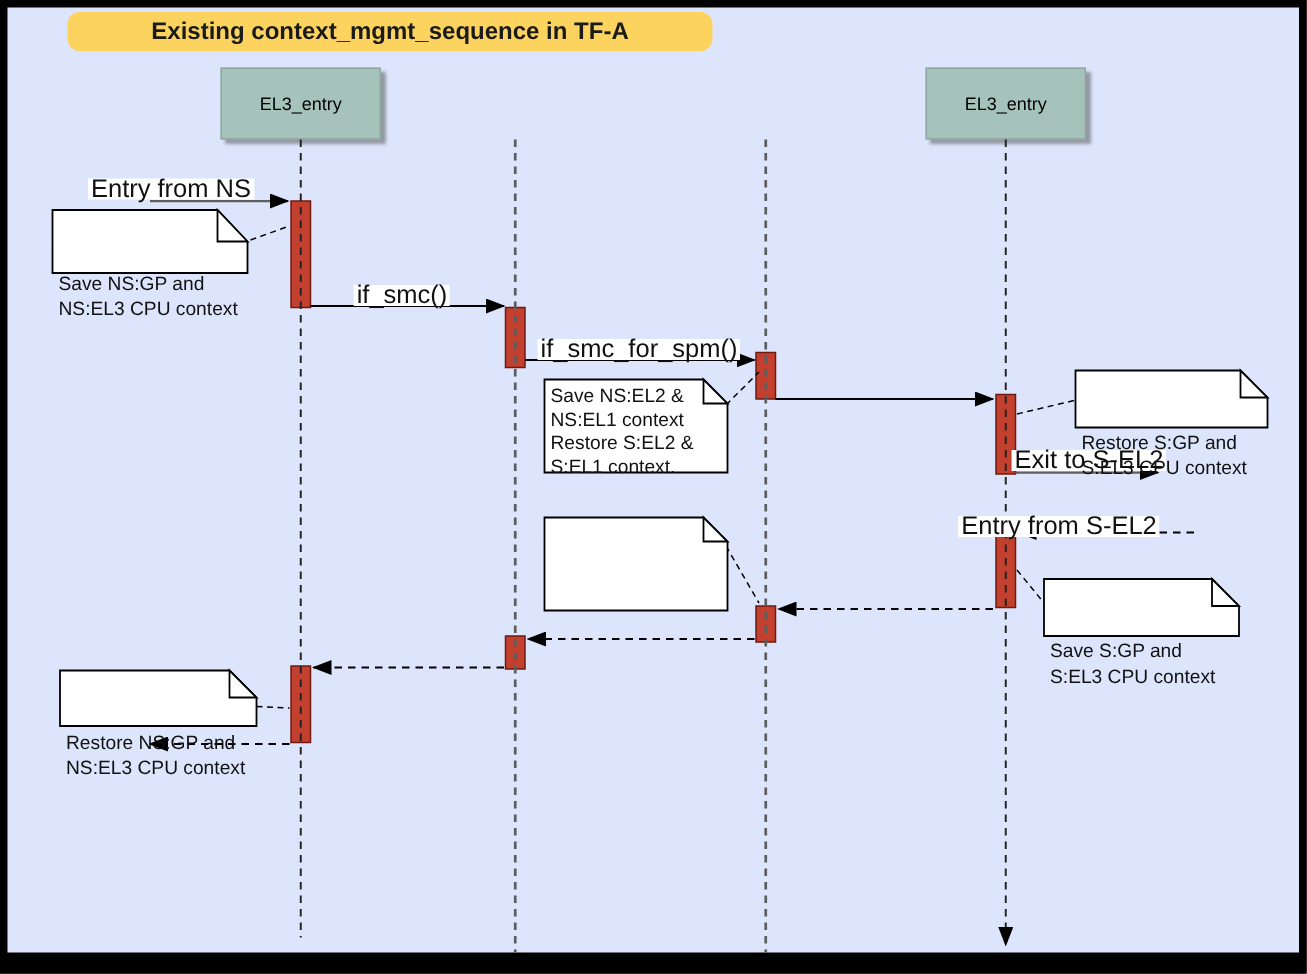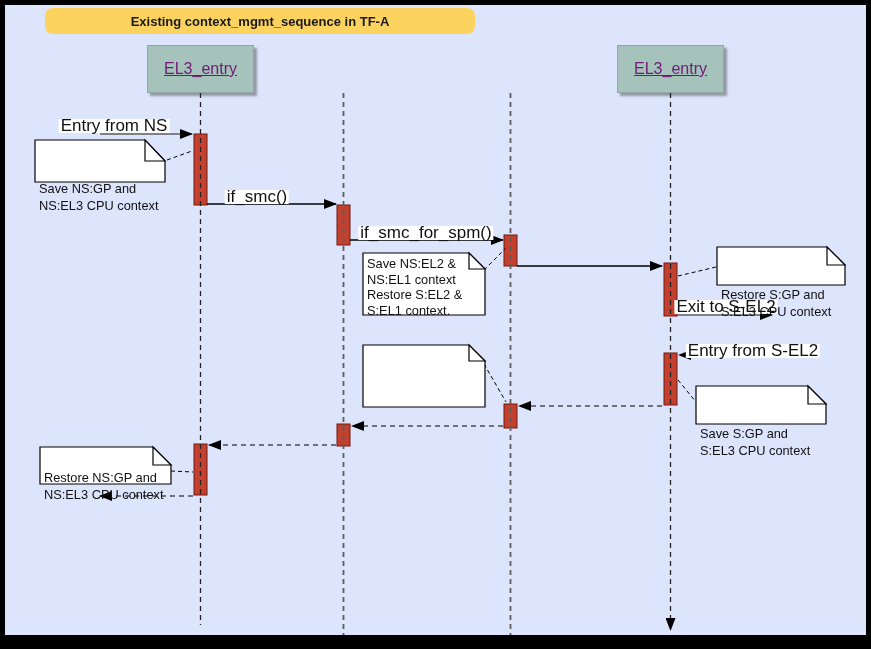--- a/index.html
+++ b/index.html
@@ -7,28 +7,28 @@
     position:relative; width:871px; height:649px; background:#000000;
     font-family:"Liberation Sans", sans-serif; overflow:hidden;
   }
   .canvas {
     position:absolute; left:5px; top:5px; width:861px; height:630px;
     background:#dce5fb;
   }
   .title {
     position:absolute; left:45px; top:8px; width:430px; height:26px;
     background:#fcd35f; border-radius:8px; color:#1a1a1a;
-    font-size:13px; font-weight:bold; text-align:center; line-height:27px;
+    font-size:16px; font-weight:bold; text-align:center; line-height:27px;
   }
   .lifeline-head {
     position:absolute; top:45px; width:107px; height:48px;
     background:#a5c3bb; border:1px solid #8fa8a2;
     box-shadow:3px 3px 2px rgba(60,60,60,0.45);
     display:flex; align-items:center; justify-content:center;
-    font-size:16px; color:#701a75; box-sizing:border-box;text-decoration:underline;
+    font-size:12px; color:#000000; box-sizing:border-box;
   }
   svg.overlay { position:absolute; left:0; top:0; width:871px; height:649px; pointer-events:none; }
   .msg-label {
     position:absolute; transform:translateX(-50%);
     background:#ffffff; color:#111; font-size:17px; line-height:14px;
     padding:0 2px; white-space:nowrap;
   }
   .note-text {
     position:absolute; color:#111; font-size:12.8px; line-height:15.5px;
     white-space:pre-line;
@@ -115,30 +115,30 @@
         <path d="M808,386 V404 H826 Z"></path>
       </g>
       <g>
         <path d="M40,447 H153 L171,465 V484 H40 Z"></path>
         <path d="M153,447 V465 H171 Z"></path>
       </g>
     </g>
   </svg>
 
   <div class="msg-label" style="left:114px; top:119px">Entry from NS</div>
-  <div class="msg-label" style="left:257px; top:190px">if_smc()</div>
+  <div class="msg-label" style="left:268px; top:190px">if_smc()</div>
   <div class="msg-label" style="left:426px; top:226px">if_smc_for_spm()</div>
   <div class="msg-label" style="left:726px; top:300px">Exit to S-EL2</div>
-  <div class="msg-label" style="left:753px; top:344px">Entry from S-EL2</div>
+  <div class="msg-label" style="left:706px; top:344px">Entry from S-EL2</div>
 
   <div class="note-text wide" style="left:39px;  top:144px">Save NS:GP and
 NS:EL3 CPU context</div>
   <div class="note-text" style="left:367px; top:256px">Save NS:EL2 &amp;
 NS:EL1 context
 Restore S:EL2 &amp;
 S:EL1 context.</div>
   <div class="note-text wide" style="left:721px; top:250px">Restore S:GP and
 S:EL3 CPU context</div>
   <div class="note-text wide" style="left:700px; top:389px">Save S:GP and
 S:EL3 CPU context</div>
-  <div class="note-text wide" style="left:44px;  top:433px">Restore NS:GP and
+  <div class="note-text wide" style="left:44px;  top:450px">Restore NS:GP and
 NS:EL3 CPU context</div>
 </div>
 
 </body></html>

